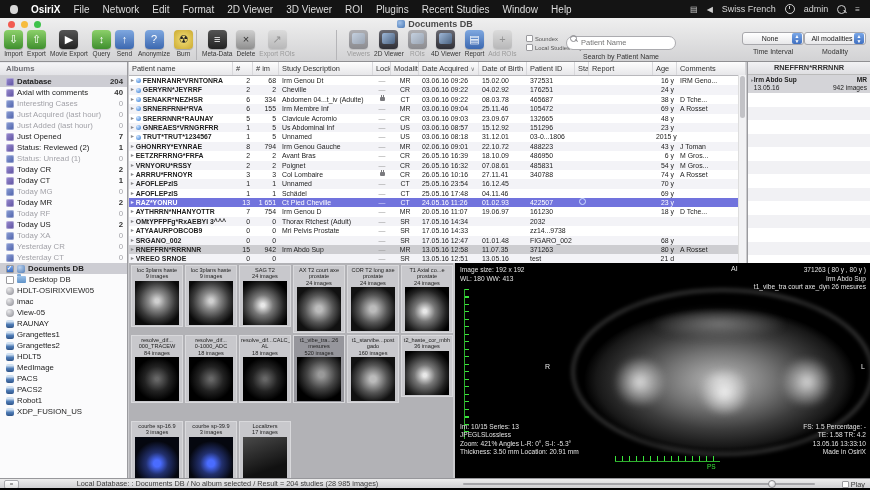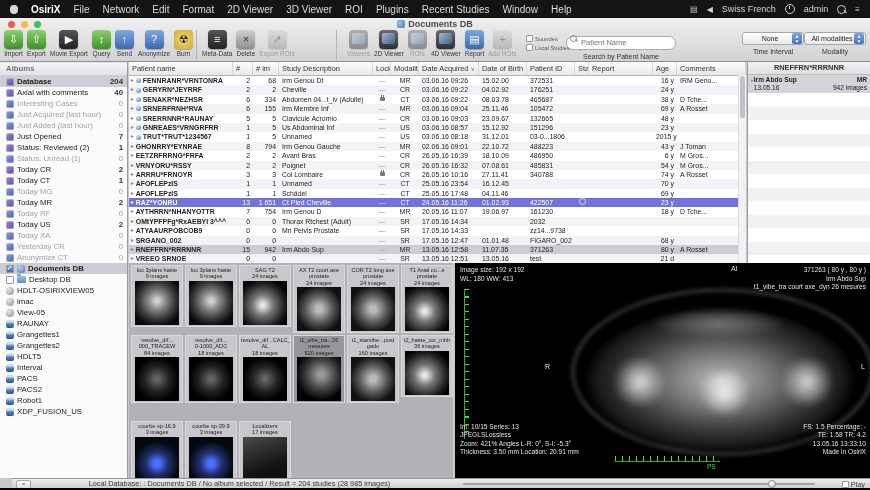--- a/index.html
+++ b/index.html
@@ -149,21 +149,21 @@
   .omark{position:absolute;color:#e8e8e8;font-size:7px;}
   .o-a{left:276px;top:2px;} .o-r{left:90px;top:100px;} .o-l{right:5px;top:100px;}
   .vruler{position:absolute;left:9px;top:26px;width:4px;height:150px;
           background:repeating-linear-gradient(#39e639 0 1px,transparent 1px 7.5px);border-left:1px solid #2fae2f;}
   .hruler{position:absolute;left:160px;bottom:16px;width:105px;height:5px;border-bottom:1px solid #2fae2f;
           background:repeating-linear-gradient(90deg,#39e639 0 1px,transparent 1px 7px);}
   .ps{position:absolute;left:252px;bottom:6px;color:#39e639;font-size:6.5px;}
   
   .sbar,.vbar{position:absolute;top:478px;height:10px;background:linear-gradient(#ececec,#cfcfd2);
           border-top:1px solid #97979b;box-sizing:border-box;font-size:7.3px;color:#3a3a3a;}
-  .sbar{left:12px;width:455px;text-align:center;line-height:10px;}
+  .sbar{left:0;width:455px;text-align:center;line-height:10px;}
   .sbtn{position:absolute;left:4px;top:1px;width:13px;height:7px;border:1px solid #a8a8ac;border-radius:2px;
           background:linear-gradient(#fff,#ddd);font-size:6px;line-height:6px;text-align:center;color:#555;}
   .vbar{left:455px;width:415px;}
   .vtrack{position:absolute;left:8px;top:4px;width:352px;height:2px;background:#a5a5a9;border-radius:1px;}
   .vknob{position:absolute;left:305px;top:-3px;width:8px;height:8px;border-radius:50%;
           background:radial-gradient(circle at 35% 30%,#fff,#c8c8cc);border:1px solid #8a8a8e;box-sizing:border-box;}
   .play{position:absolute;right:5px;top:0;display:flex;align-items:center;gap:2px;height:10px;}
   .play .cbx{width:5px;height:5px;}
   .bottom-edge{position:absolute;left:0;top:488px;width:870px;height:2px;background:#000;}
 </style>
@@ -393,21 +393,21 @@
           <span>Today XA</span>
           <span class="cnt">0</span>
         </div>
         <div class="s-row dim">
           <span class="alb-ic smart-ic"></span>
           <span>Yesterday CR</span>
           <span class="cnt">0</span>
         </div>
         <div class="s-row dim">
           <span class="alb-ic smart-ic"></span>
-          <span>Anonymize CT</span>
+          <span>Yesterday CT</span>
           <span class="cnt">0</span>
         </div>
       </div>
     <div id="locations">
         <div class="s-row sel">
           <span class="loc-cb on"></span>
           <span class="db-ic"></span>
           <span>Documents DB</span>
         </div>
         <div class="s-row">
@@ -438,21 +438,21 @@
         <div class="s-row">
           <span class="node-ic"></span>
           <span>Grangettes2</span>
         </div>
         <div class="s-row">
           <span class="node-ic"></span>
           <span>HDLT5</span>
         </div>
         <div class="s-row">
           <span class="node-ic"></span>
-          <span>Interval</span>
+          <span>MedImage</span>
         </div>
         <div class="s-row">
           <span class="node-ic"></span>
           <span>PACS</span>
         </div>
         <div class="s-row">
           <span class="node-ic"></span>
           <span>PACS2</span>
         </div>
         <div class="s-row">

